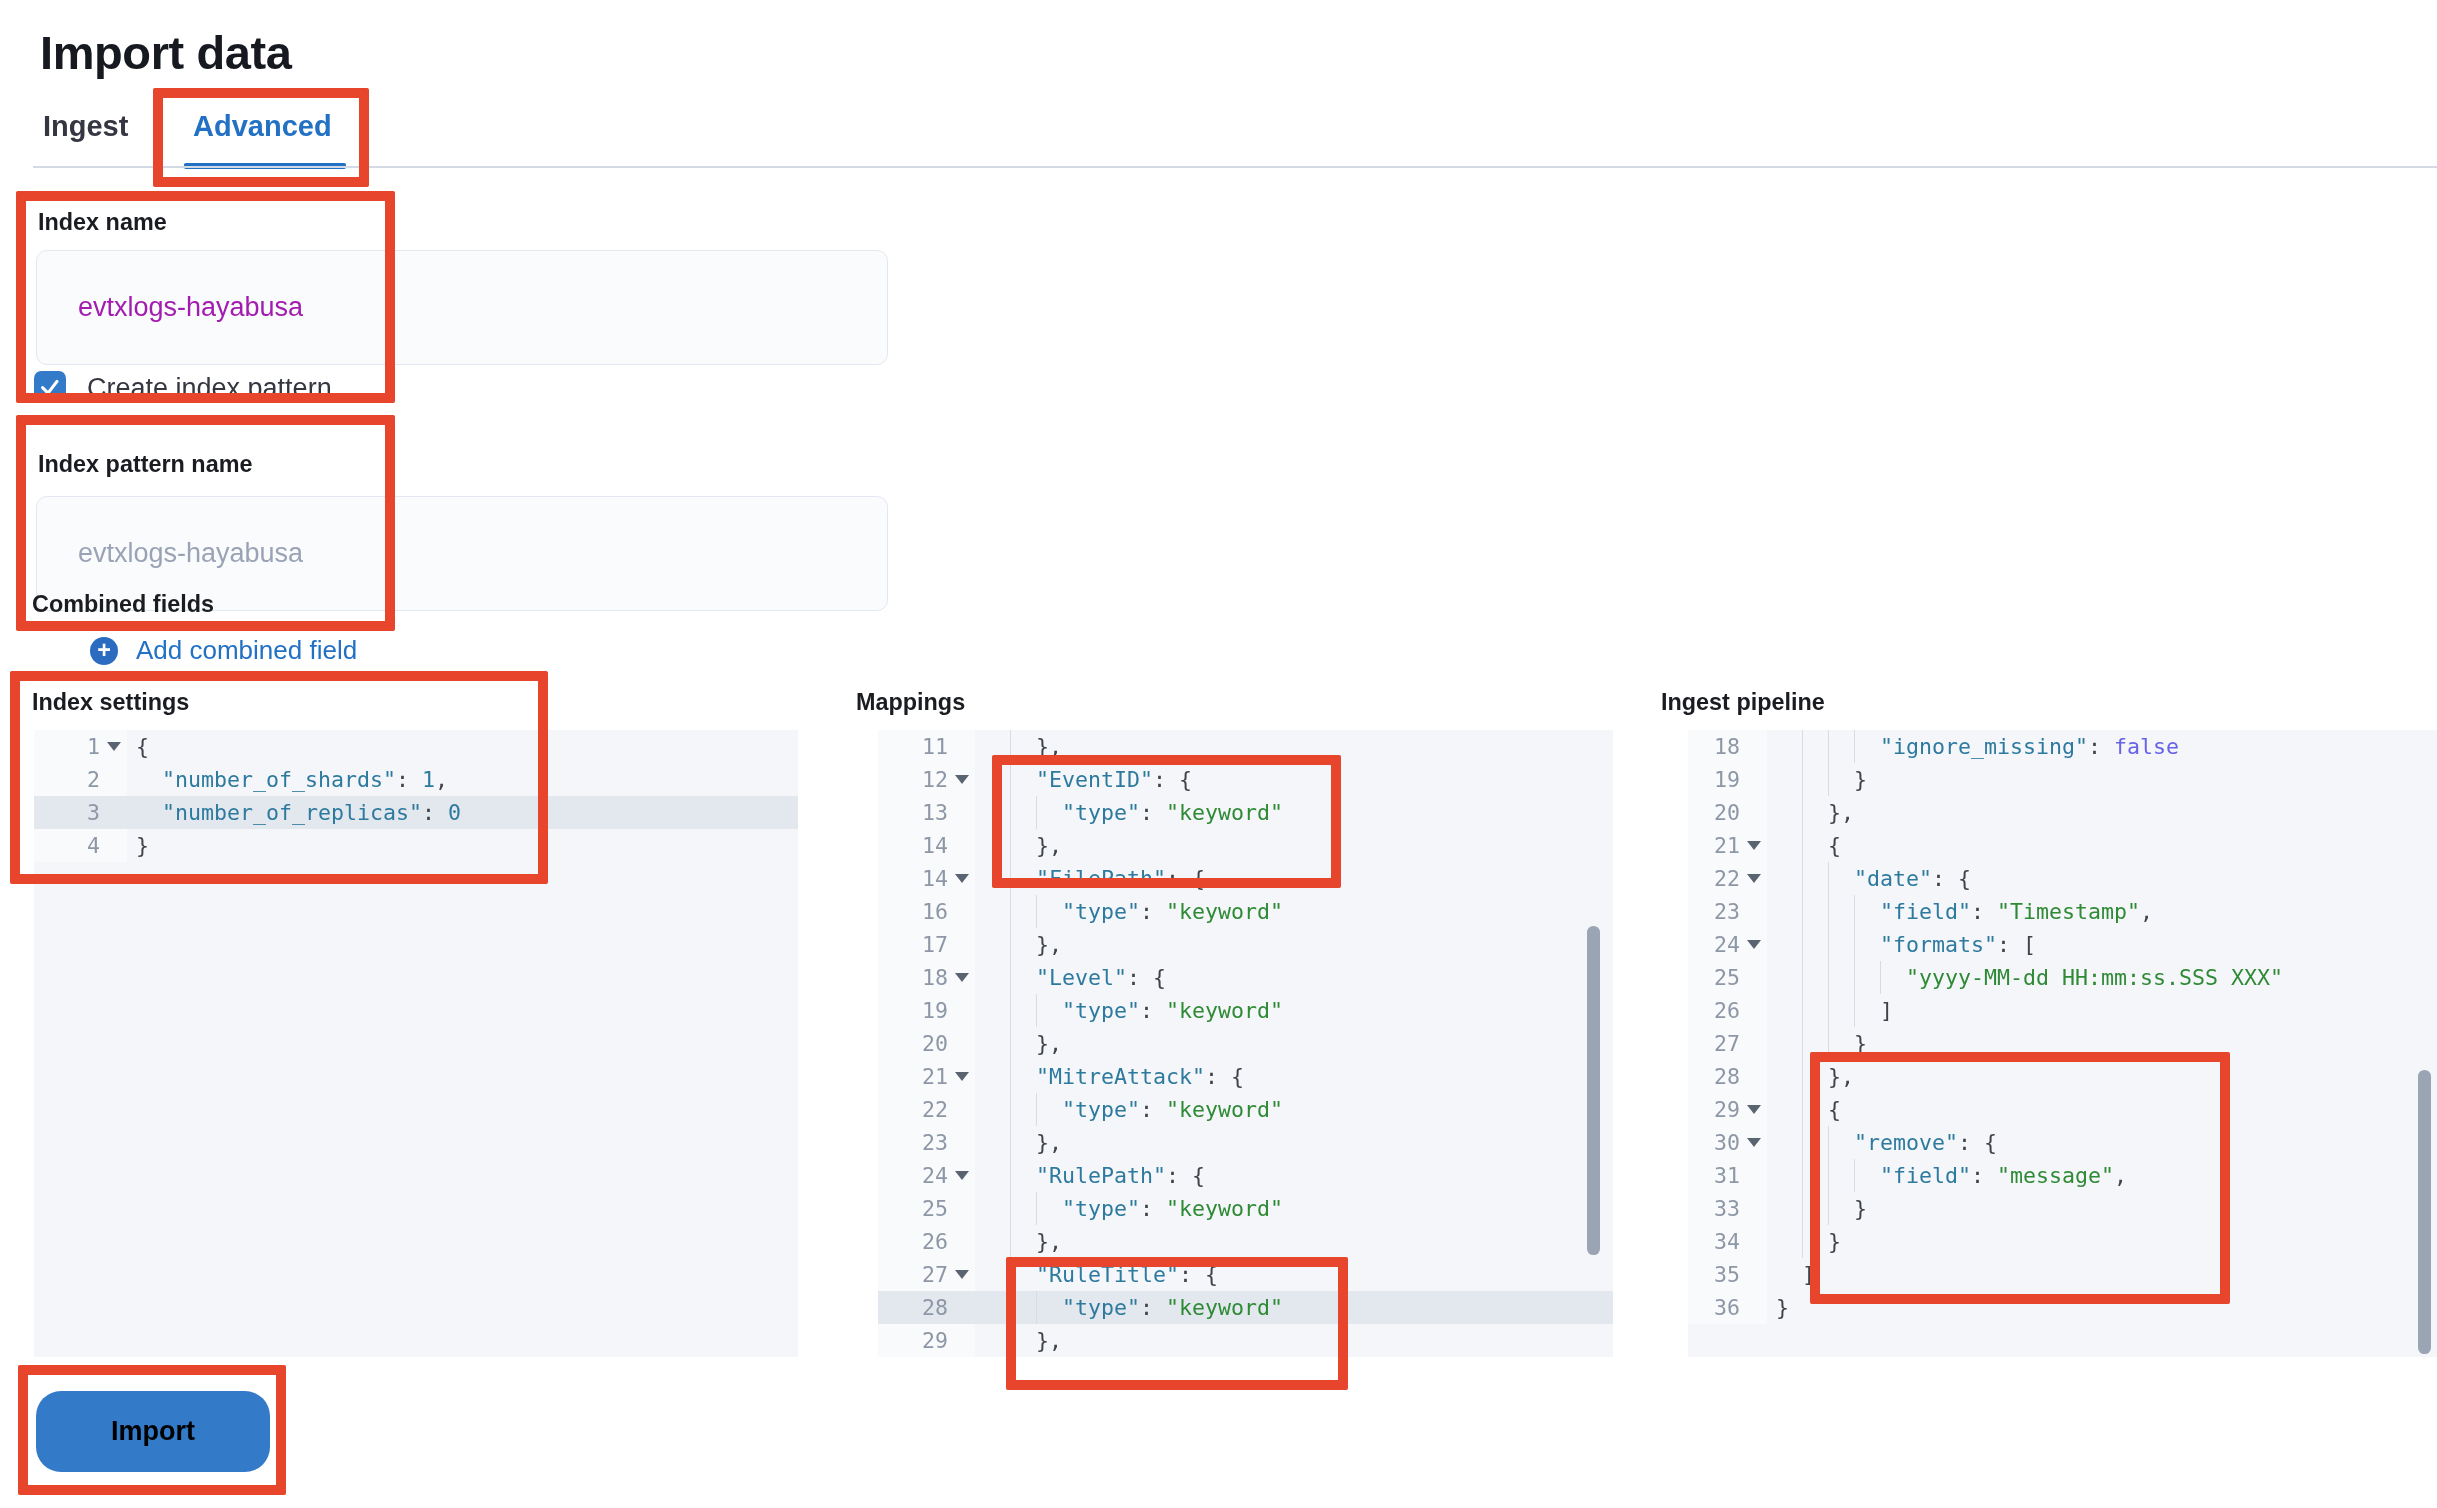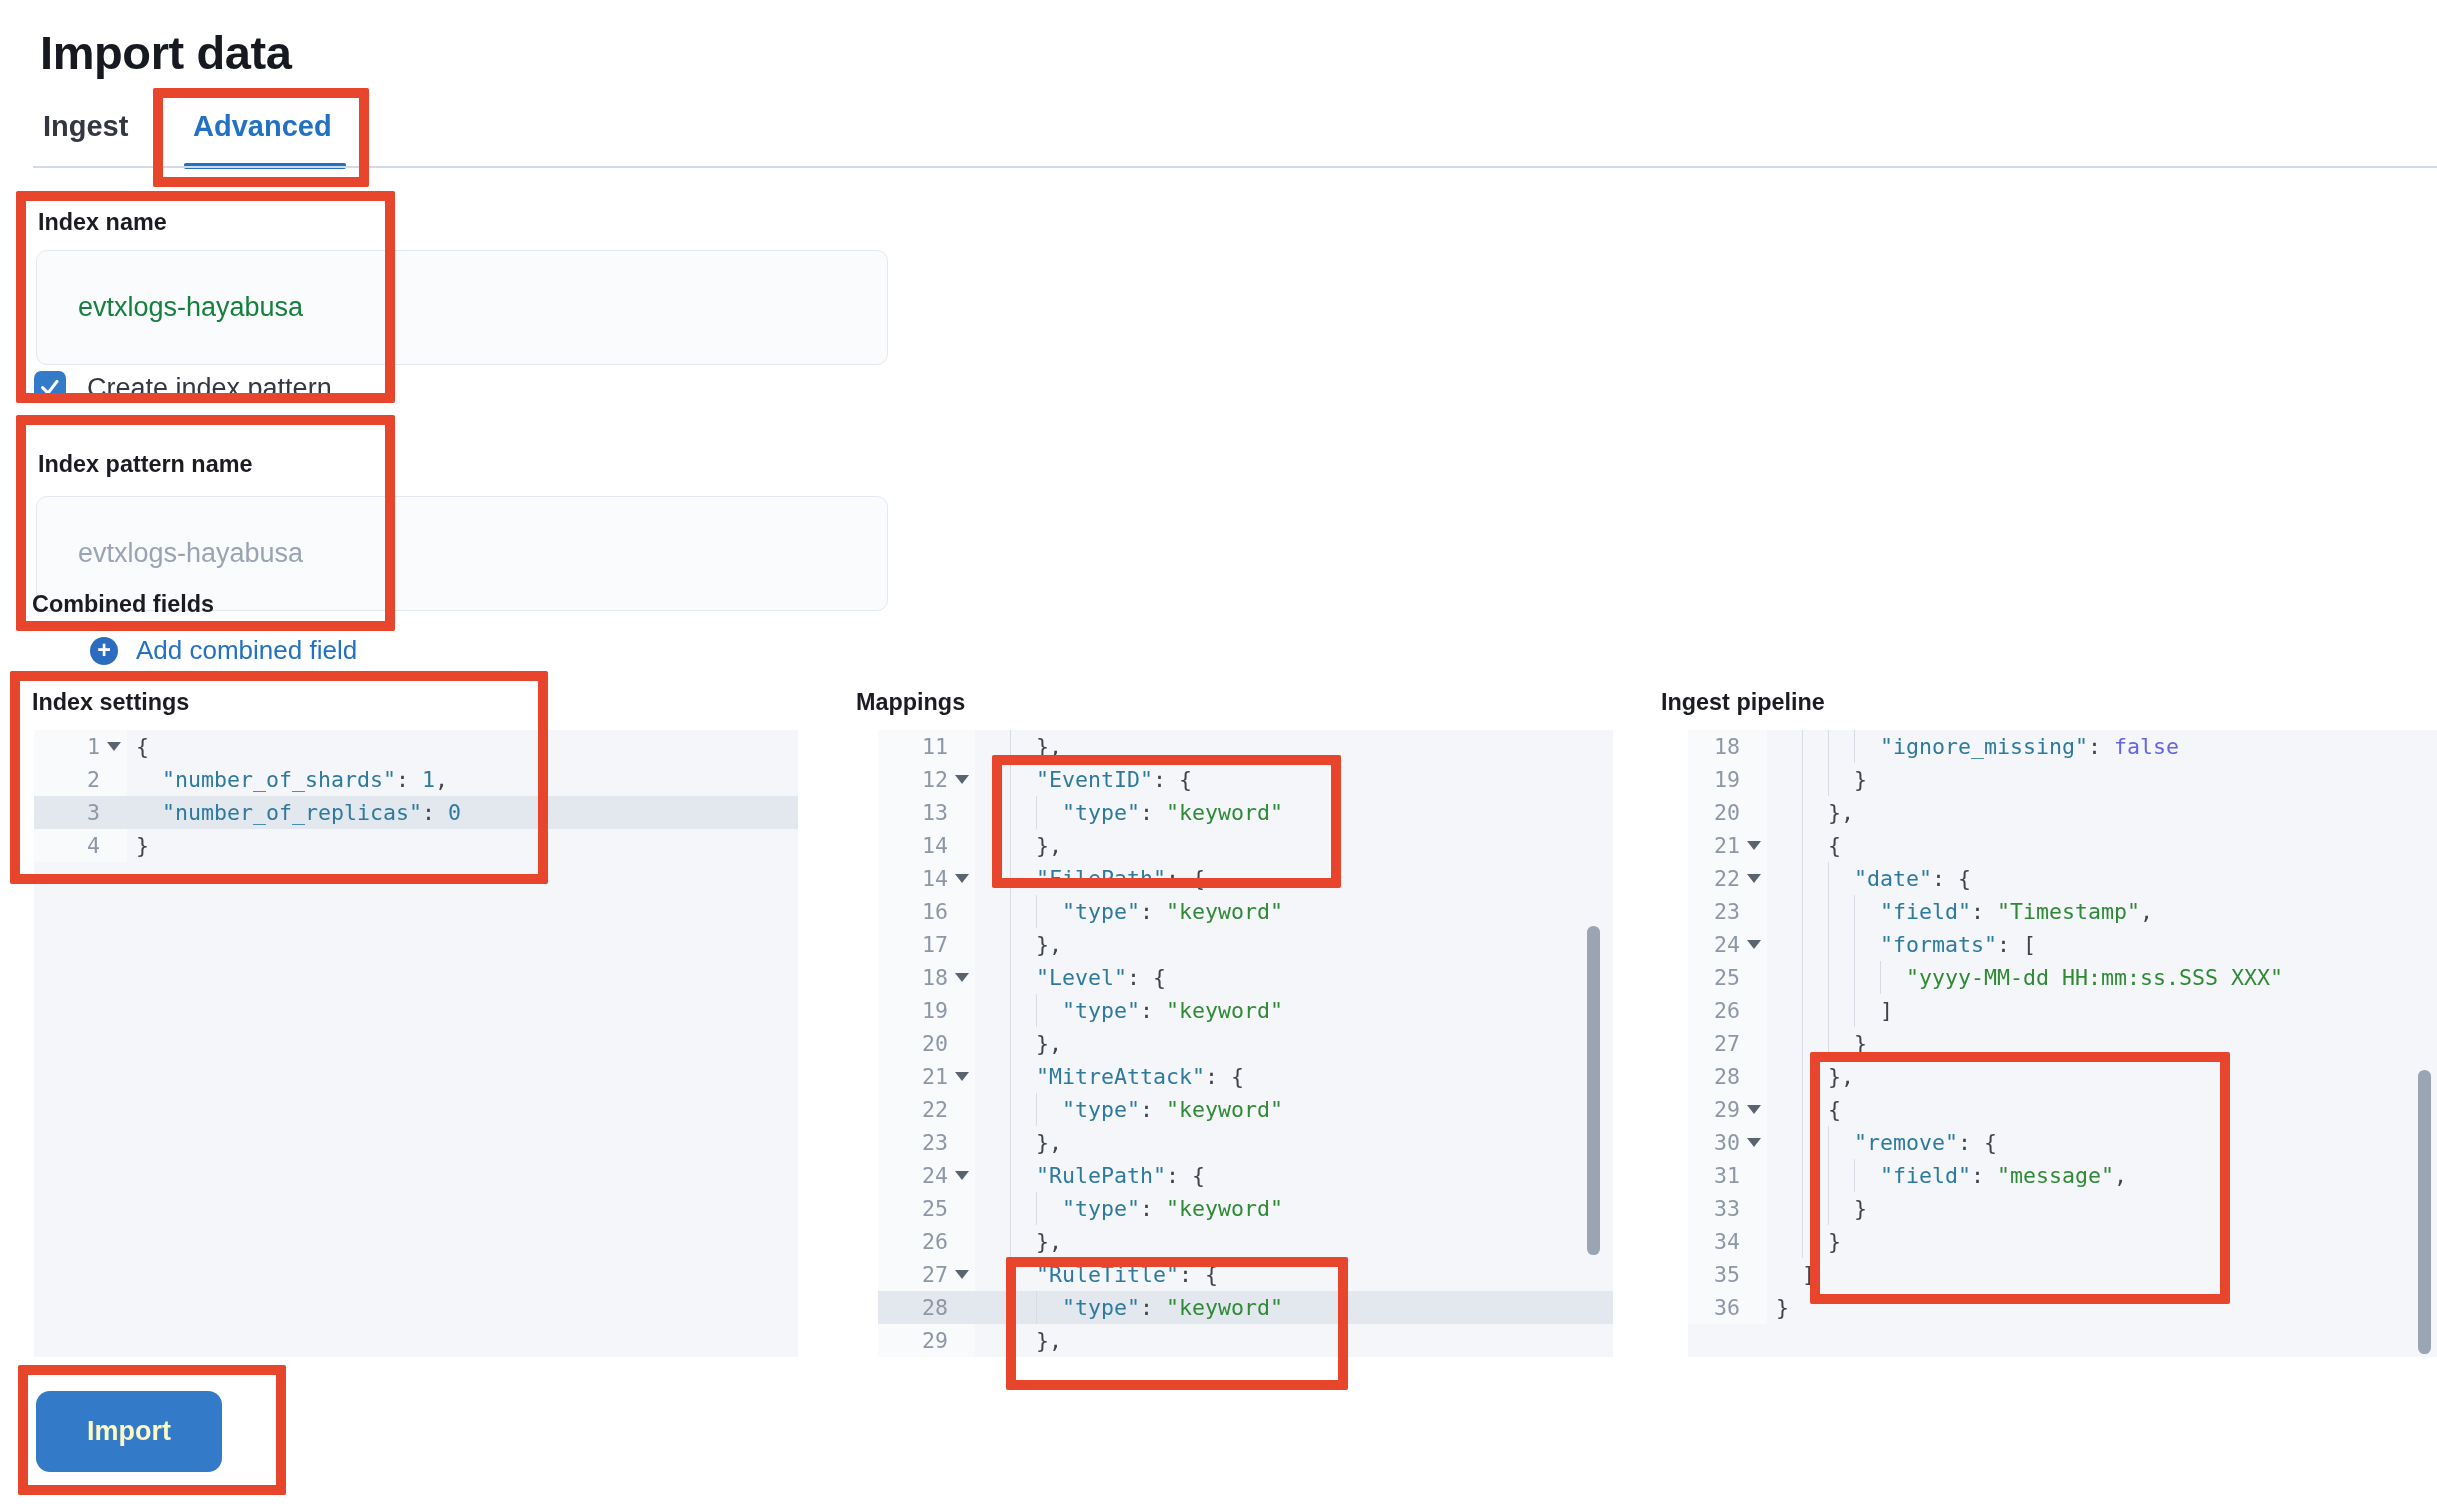--- a/index.html
+++ b/index.html
@@ -17,21 +17,21 @@
   .tab-simple { left:43px; color:#343741; }
   .tab-advanced { left:193px; color:#2271c4; }
   .tab-underline { left:184px; top:163px; width:162px; height:6.3px; background:#2271c4; border-radius:1.8px; }
   .tabs-divider { left:33px; top:166px; width:2405px; height:1.8px; background:#d3dae6; }
 
   
   .field-label { font-size:23.4px; font-weight:700; color:#1a1c21; }
   .text-input {
     position:absolute; width:852px; height:115px; border:1.8px solid #e3e8f0; border-radius:10.8px;
     background:#fafbfd; font-family:"Liberation Sans","DejaVu Sans",sans-serif;
-    font-size:27px; color:#15803d; padding:0 41px; outline:none;
+    font-size:27px; color:#a21caf; padding:0 41px; outline:none;
   }
   .text-input::placeholder { color:#9aa3b5; }
   .checkbox {
     left:34px; top:371px; width:32px; height:32px; background:#337ac9; border-radius:7.2px;
     display:flex; align-items:center; justify-content:center; cursor:pointer;
   }
   .checkbox-label { left:87px; top:373px; font-size:27px; color:#343741; }
   .combined-label { left:32px; top:591px; }
   .add-link { left:90px; top:635px; display:flex; align-items:center; gap:18px; cursor:pointer; }
   .plus-circle {
@@ -57,22 +57,22 @@
   .guide { position:absolute; top:0; bottom:0; width:0; border-left:1.8px solid #d7dce4; }
   .tk-k { color:#2d7a9e; }
   .tk-n { color:#2d7a9e; }
   .tk-s { color:#2f8a35; }
   .tk-b { color:#6563e8; }
   .tk-p { color:#3f434a; }
   .scroll-thumb { position:absolute; width:12.6px; border-radius:6.3px; background:#9aa4b2; cursor:pointer; }
 
   
   .import-btn {
-    left:36px; top:1391px; width:186px; height:81px; background:#337ac9; border:none; border-radius:14px;
-    color:#fef9c3; font-size:27px; font-weight:600; font-family:"Liberation Sans","DejaVu Sans",sans-serif;
+    left:36px; top:1391px; width:234px; height:81px; background:#337ac9; border:none; border-radius:25px;
+    color:#000000; font-size:27px; font-weight:600; font-family:"Liberation Sans","DejaVu Sans",sans-serif;
     cursor:pointer;
   }
 
   
   .anno { position:absolute; border:10px solid #e8462c; border-radius:1.8px; pointer-events:none; z-index:50; }
 </style>
 </head>
 <body>
 
 <div id="root">

